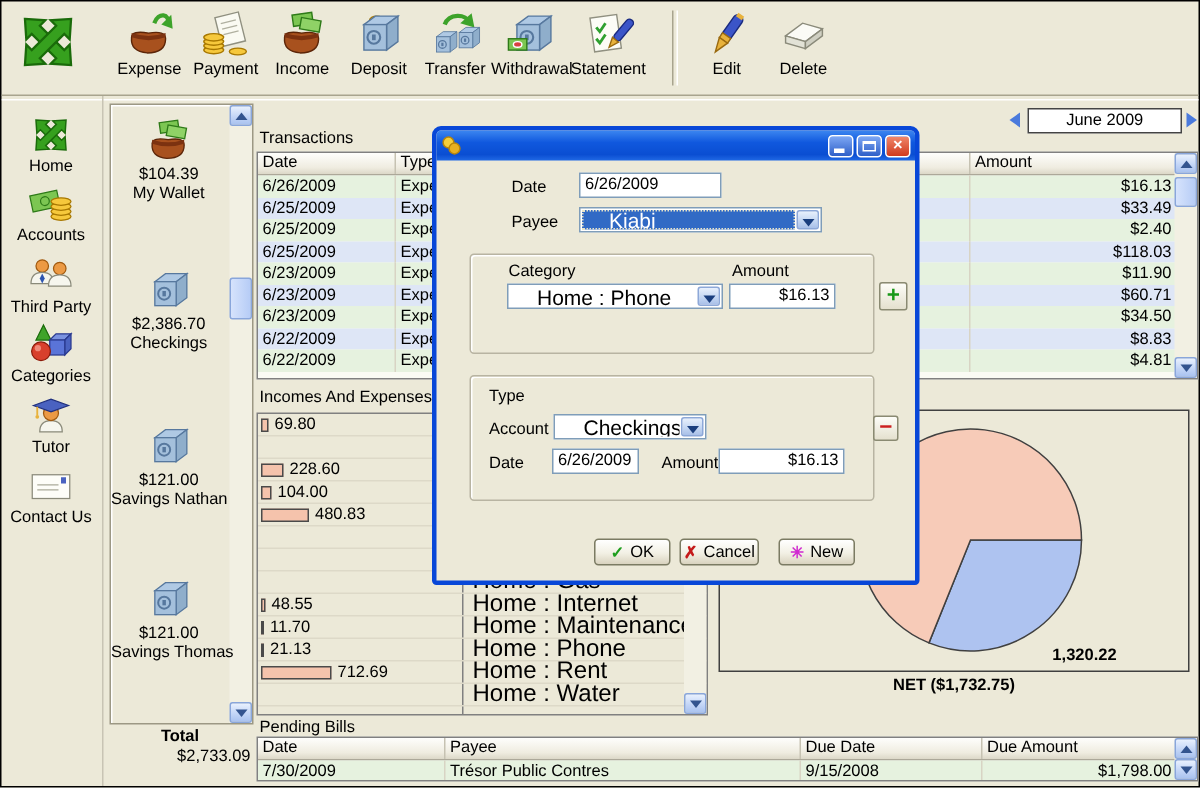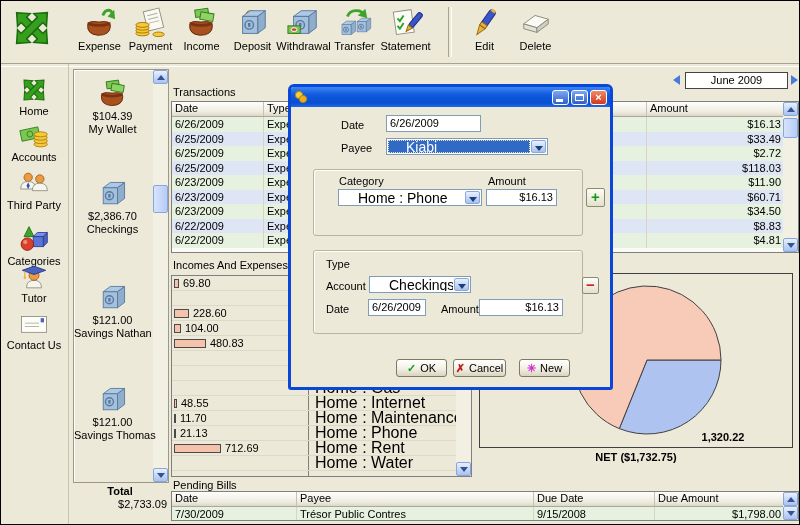--- a/index.html
+++ b/index.html
@@ -163,50 +163,50 @@
             <polygon points="7,11 15,5 31,5 23,11" fill="#AFC9E4" stroke="#57789E"></polygon>
             <polygon points="23,11 31,5 31,23 23,29" fill="#8FAECB" stroke="#57789E"></polygon>
             <rect x="7" y="11" width="16" height="18" fill="#A4C0DC" stroke="#57789E"></rect>
             <circle cx="14" cy="20" r="4.5" fill="none" stroke="#57789E" stroke-width="1.5"></circle>
             <rect x="12.7" y="18" width="2.6" height="4" fill="#57789E"></rect>
           </svg></span>
         <span class="tb-label">Deposit</span>
       </div>
       <div class="toolbar-item">
         <span class="tb-icon"><svg viewBox="0 0 36 36">
-            <polygon points="7,11 15,5 31,5 23,11" fill="#AFC9E4" stroke="#57789E"></polygon>
-            <polygon points="23,11 31,5 31,23 23,29" fill="#8FAECB" stroke="#57789E"></polygon>
-            <rect x="7" y="11" width="16" height="18" fill="#A4C0DC" stroke="#57789E"></rect>
-            <circle cx="14" cy="20" r="4.5" fill="none" stroke="#57789E" stroke-width="1.5"></circle>
-            <rect x="12.7" y="18" width="2.6" height="4" fill="#57789E"></rect>
-            <rect x="1" y="21" width="13" height="8" fill="#7CC652" stroke="#2E7A18"></rect>
-            <ellipse cx="7.5" cy="25" rx="3" ry="2" fill="#D84040" stroke="#FFFFFF"></ellipse>
-          </svg></span>
-        <span class="tb-label">Withdrawal</span>
-      </div>
-      <div class="toolbar-item">
-        <span class="tb-icon"><svg viewBox="0 0 36 36">
             <path d="M10 11 C13 3 25 3 28 10" fill="none" stroke="#3DA32A" stroke-width="3"></path>
             <polygon points="29,3 31,13 21,10" fill="#3DA32A"></polygon>
             <g transform="translate(0,13) scale(0.6)">
               <polygon points="7,11 15,5 31,5 23,11" fill="#AFC9E4" stroke="#57789E"></polygon>
               <polygon points="23,11 31,5 31,23 23,29" fill="#8FAECB" stroke="#57789E"></polygon>
               <rect x="7" y="11" width="16" height="18" fill="#A4C0DC" stroke="#57789E"></rect>
               <circle cx="14" cy="20" r="4.5" fill="none" stroke="#57789E" stroke-width="1.5"></circle>
               <rect x="12.7" y="18" width="2.6" height="4" fill="#57789E"></rect>
             </g>
             <g transform="translate(16,10) scale(0.6)">
               <polygon points="7,11 15,5 31,5 23,11" fill="#AFC9E4" stroke="#57789E"></polygon>
               <polygon points="23,11 31,5 31,23 23,29" fill="#8FAECB" stroke="#57789E"></polygon>
               <rect x="7" y="11" width="16" height="18" fill="#A4C0DC" stroke="#57789E"></rect>
               <circle cx="14" cy="20" r="4.5" fill="none" stroke="#57789E" stroke-width="1.5"></circle>
               <rect x="12.7" y="18" width="2.6" height="4" fill="#57789E"></rect>
             </g>
           </svg></span>
         <span class="tb-label">Transfer</span>
+      </div>
+      <div class="toolbar-item">
+        <span class="tb-icon"><svg viewBox="0 0 36 36">
+            <polygon points="7,11 15,5 31,5 23,11" fill="#AFC9E4" stroke="#57789E"></polygon>
+            <polygon points="23,11 31,5 31,23 23,29" fill="#8FAECB" stroke="#57789E"></polygon>
+            <rect x="7" y="11" width="16" height="18" fill="#A4C0DC" stroke="#57789E"></rect>
+            <circle cx="14" cy="20" r="4.5" fill="none" stroke="#57789E" stroke-width="1.5"></circle>
+            <rect x="12.7" y="18" width="2.6" height="4" fill="#57789E"></rect>
+            <rect x="1" y="21" width="13" height="8" fill="#7CC652" stroke="#2E7A18"></rect>
+            <ellipse cx="7.5" cy="25" rx="3" ry="2" fill="#D84040" stroke="#FFFFFF"></ellipse>
+          </svg></span>
+        <span class="tb-label">Withdrawal</span>
       </div>
       <div class="toolbar-item">
         <span class="tb-icon"><svg viewBox="0 0 36 36">
             <g transform="rotate(-8 16 16)">
               <rect x="6" y="5" width="19" height="24" fill="#FCFCF6" stroke="#909080"></rect>
             </g>
             <path d="M9 13 l2.5 3 4-6" stroke="#2FA02F" stroke-width="2" fill="none"></path>
             <path d="M9 21 l2.5 3 4-6" stroke="#2FA02F" stroke-width="2" fill="none"></path>
             <g transform="rotate(40 26 18)">
               <rect x="23" y="5" width="5.5" height="18" rx="2.5" fill="#3B55C8" stroke="#1A2B80"></rect>
@@ -263,21 +263,21 @@
               <ellipse cx="26" cy="16" rx="8" ry="3"></ellipse>
             </g>
           </svg></span><span class="side-label">Accounts</span></div>
       <div class="side-item" style="top:105px"><span class="side-icon"><svg viewBox="0 0 36 36">
             <circle cx="11" cy="10" r="5" fill="#EC9A44" stroke="#A05A10"></circle>
             <path d="M2 24 Q2 15 11 15 Q20 15 20 24 Z" fill="#F6F6EE" stroke="#8A8A7A"></path>
             <polygon points="11,16 13,20 11,24 9,20" fill="#2E55B0"></polygon>
             <circle cx="25" cy="12" r="5" fill="#EC9A44" stroke="#A05A10"></circle>
             <path d="M16 26 Q16 17 25 17 Q34 17 34 26 Z" fill="#F6F6EE" stroke="#8A8A7A"></path>
           </svg></span><span class="side-label">Third Party</span></div>
-      <div class="side-item" style="top:161px"><span class="side-icon"><svg viewBox="0 0 36 36">
+      <div class="side-item" style="top:151px"><span class="side-icon"><svg viewBox="0 0 36 36">
             <polygon points="12,2 18,14 6,14" fill="#3FA32A" stroke="#1A6B0A"></polygon>
             <polygon points="17,14 22,9 34,9 29,14" fill="#7A92E0" stroke="#2A3A90"></polygon>
             <polygon points="29,14 34,9 34,21 29,26" fill="#4A62C0" stroke="#2A3A90"></polygon>
             <rect x="17" y="14" width="12" height="12" fill="#5A74D8" stroke="#2A3A90"></rect>
             <circle cx="10" cy="23" r="7.5" fill="#D8402C" stroke="#8A1A0A"></circle>
             <circle cx="7.5" cy="20.5" r="2.5" fill="#F08A7A"></circle>
           </svg></span><span class="side-label">Categories</span></div>
       <div class="side-item" style="top:198px"><span class="side-icon"><svg viewBox="0 0 36 36">
             <path d="M9 31 Q9 22 18 22 Q27 22 27 31 Z" fill="#F6F6EE" stroke="#8A8A7A"></path>
             <circle cx="18" cy="16" r="6" fill="#EC9A44" stroke="#A05A10"></circle>
@@ -374,21 +374,21 @@
           <span class="td amt" style="width:138px">$16.13</span>
         </div>
         <div class="trow r-blue">
           <span class="td" style="width:92px">6/25/2009</span>
           <span class="td" style="width:383px">Expense</span>
           <span class="td amt" style="width:138px">$33.49</span>
         </div>
         <div class="trow r-green">
           <span class="td" style="width:92px">6/25/2009</span>
           <span class="td" style="width:383px">Expense</span>
-          <span class="td amt" style="width:138px">$2.72</span>
+          <span class="td amt" style="width:138px">$2.40</span>
         </div>
         <div class="trow r-blue">
           <span class="td" style="width:92px">6/25/2009</span>
           <span class="td" style="width:383px">Expense</span>
           <span class="td amt" style="width:138px">$118.03</span>
         </div>
         <div class="trow r-green">
           <span class="td" style="width:92px">6/23/2009</span>
           <span class="td" style="width:383px">Expense</span>
           <span class="td amt" style="width:138px">$11.90</span>

